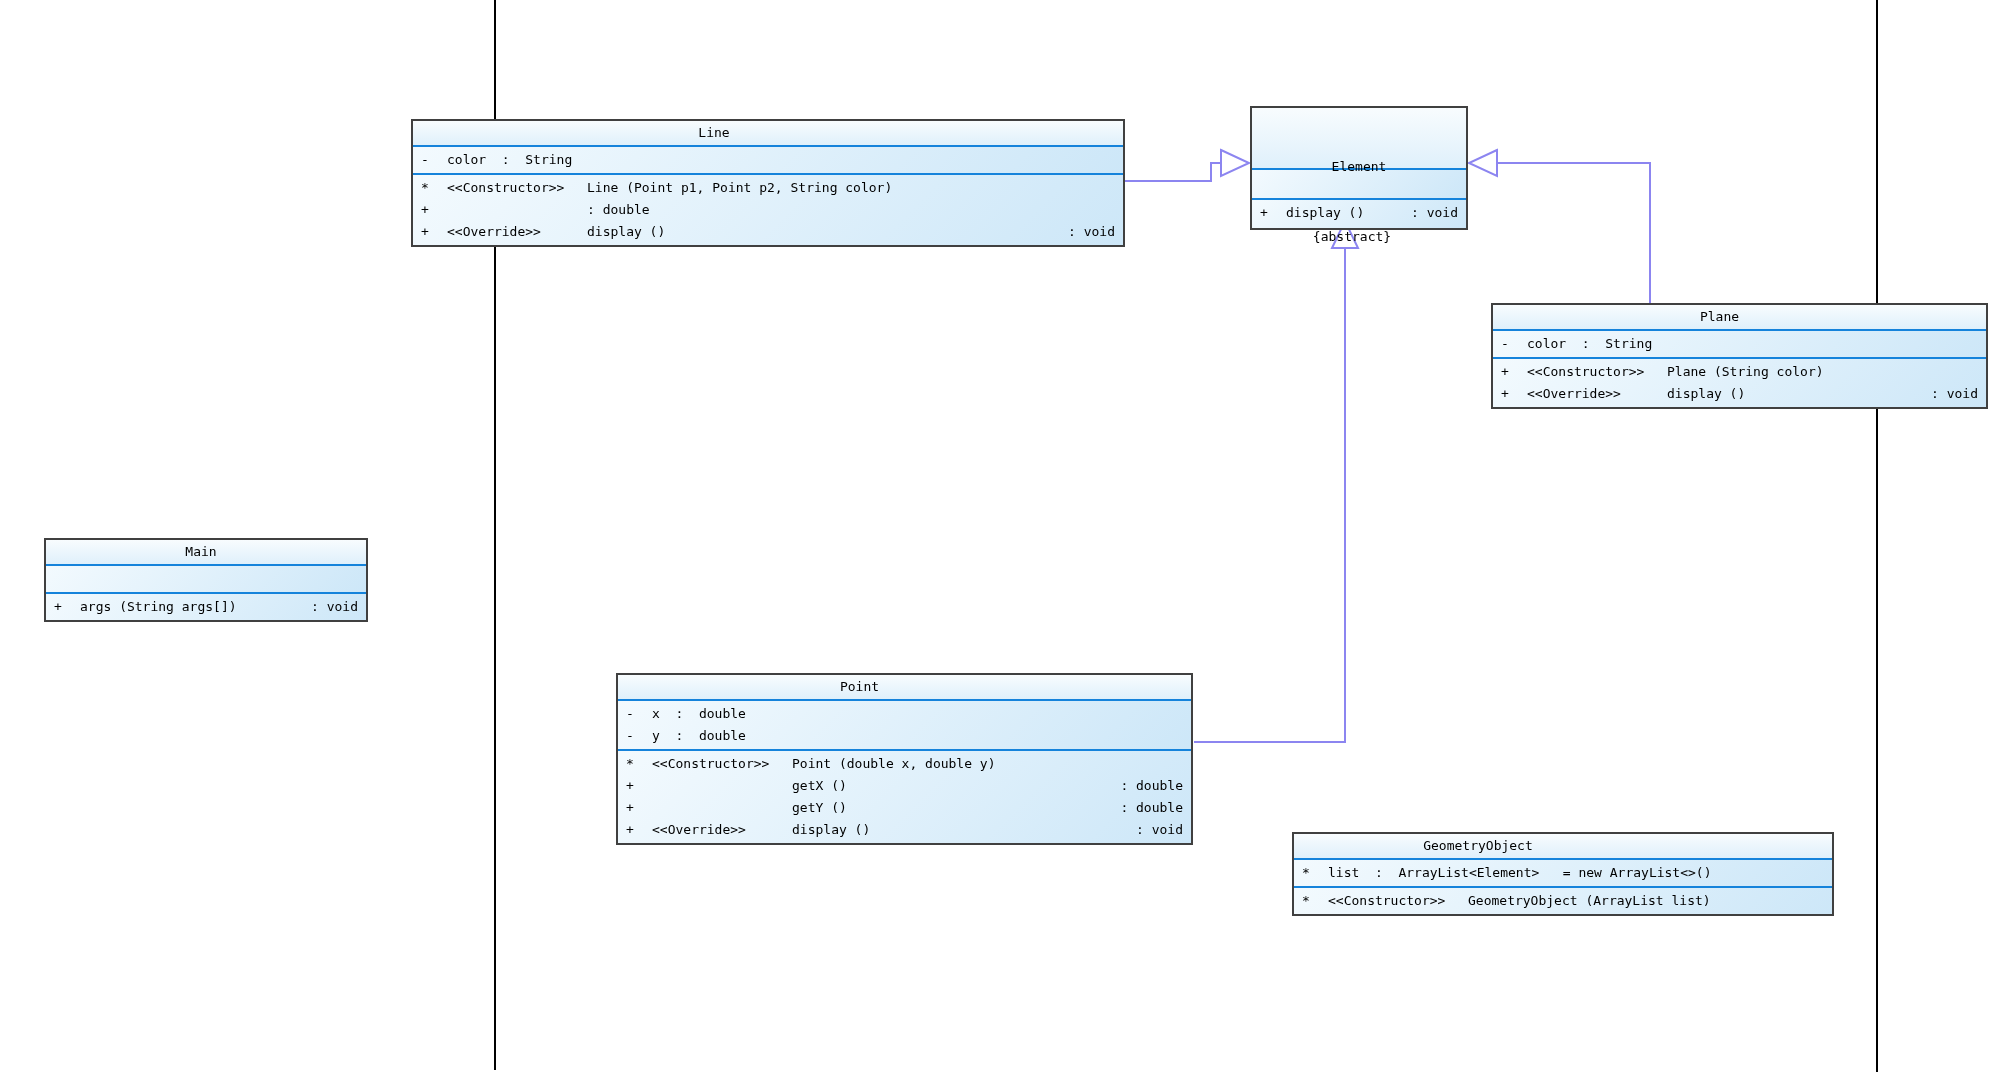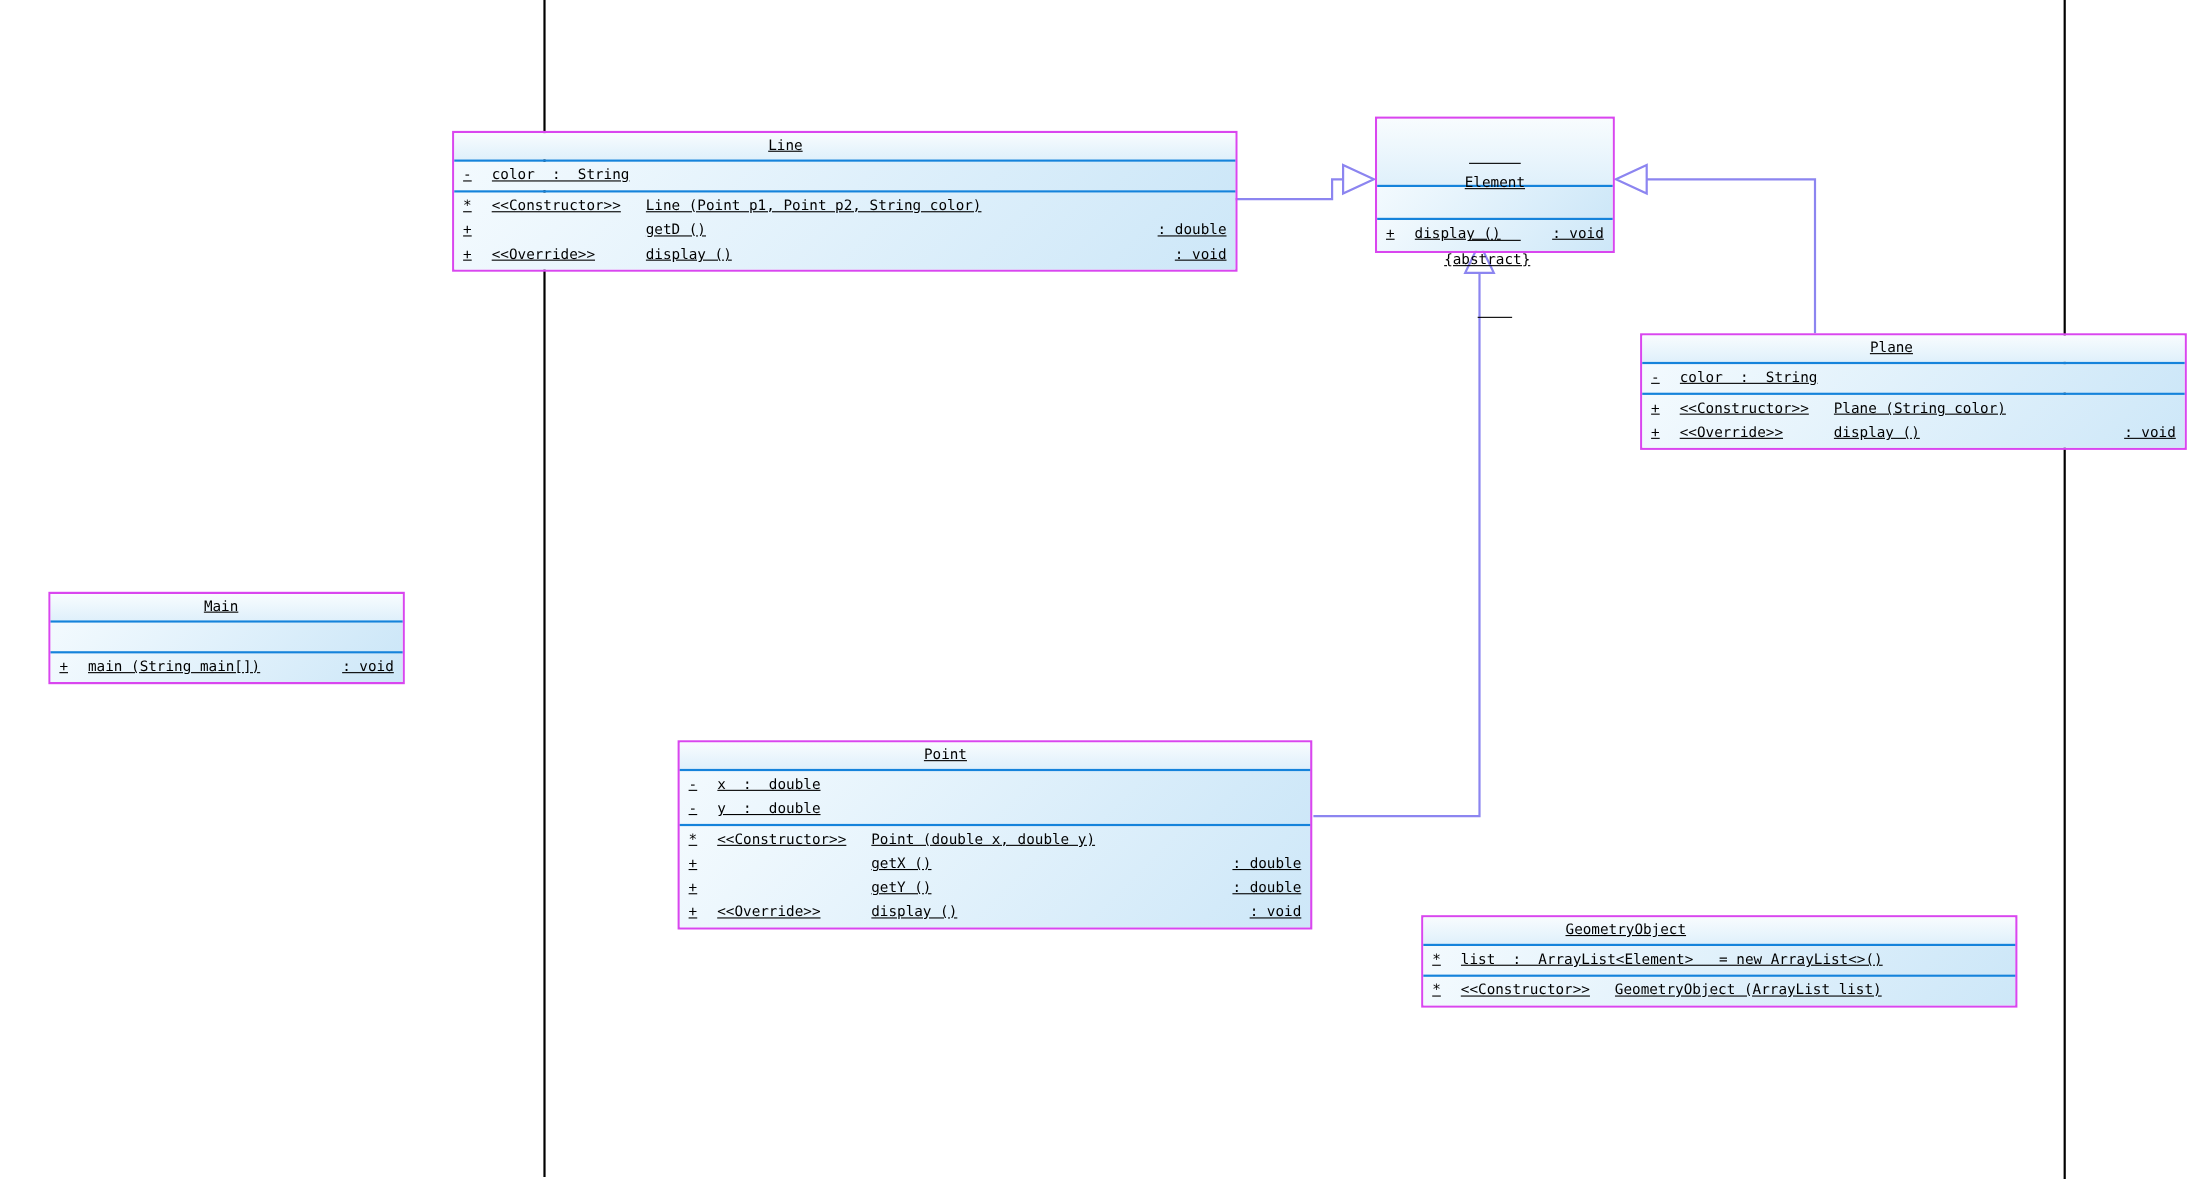--- a/index.html
+++ b/index.html
@@ -7,23 +7,22 @@
     position:relative;
     width:1995px;height:1072px;
     background:#ffffff;
     font-family:"DejaVu Sans Mono","Liberation Mono",monospace;
     font-size:13px;color:#000;
     overflow:hidden;
   }
   #connectors{position:absolute;left:0;top:0;z-index:1;}
   .box{
     position:absolute;z-index:2;
-    border:2px solid #d946ef;
+    border:2px solid #404040;
     box-sizing:content-box;
-    text-decoration:underline;
   }
   .sec-title{
     height:24px;line-height:24px;
     text-align:center;white-space:pre;
     background:linear-gradient(180deg,#f8fcfe 0%,#dff0fb 100%);
   }
   .two-line .t-line{height:22px;line-height:22px;}
   .two-line{height:60px;}
   .tag{text-align:center;padding-right:14px;}
   .sec-attrs,.sec-methods{
@@ -83,21 +82,20 @@
     <div class="sec-methods">
       <div class="row">
         <span class="m">*</span>
         <span class="s">&lt;&lt;Constructor&gt;&gt;</span>
         <span class="n">Line (Point p1, Point p2, String color)</span>
         <span class="r"></span>
       </div>
       <div class="row">
         <span class="m">+</span>
         <span class="s"></span>
-        <span class="n">getD ()</span>
         <span class="r">: double</span>
       </div>
       <div class="row">
         <span class="m">+</span>
         <span class="s">&lt;&lt;Override&gt;&gt;</span>
         <span class="n">display ()</span>
         <span class="r">: void</span>
       </div>
     </div>
   </div>
@@ -140,21 +138,21 @@
       </div>
     </div>
   </div>
 
   <div class="box box-main">
     <div class="sec-title">Main</div>
     <div class="sec-attrs"></div>
     <div class="sec-methods">
       <div class="row">
         <span class="m">+</span>
-        <span class="n">main (String main[])</span>
+        <span class="n">args (String args[])</span>
         <span class="r">: void</span>
       </div>
     </div>
   </div>
 
   <div class="box box-point">
     <div class="sec-title">Point</div>
     <div class="sec-attrs">
       <div class="row">
         <span class="m">-</span>

